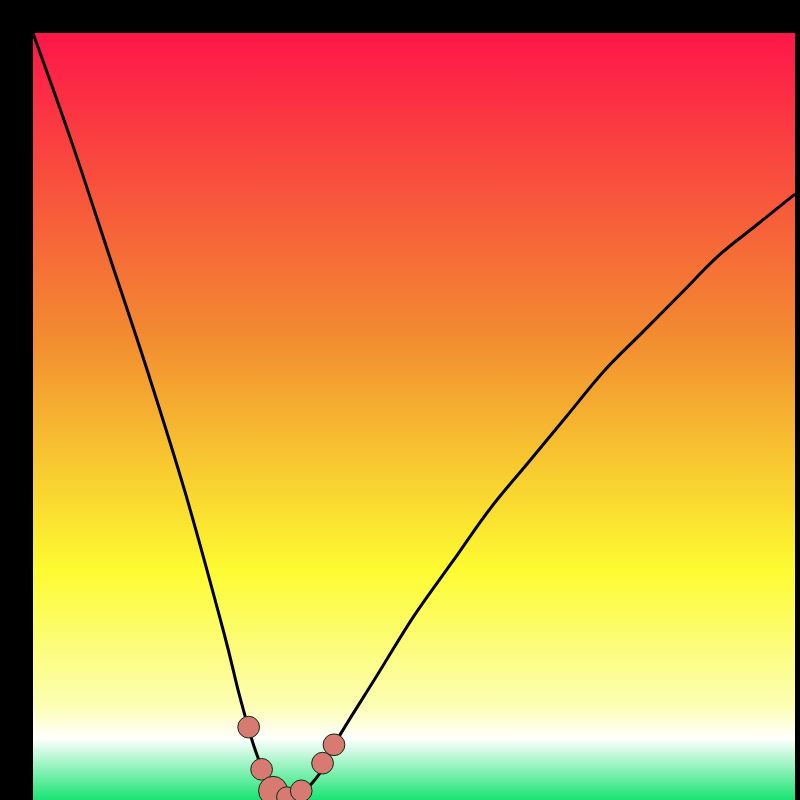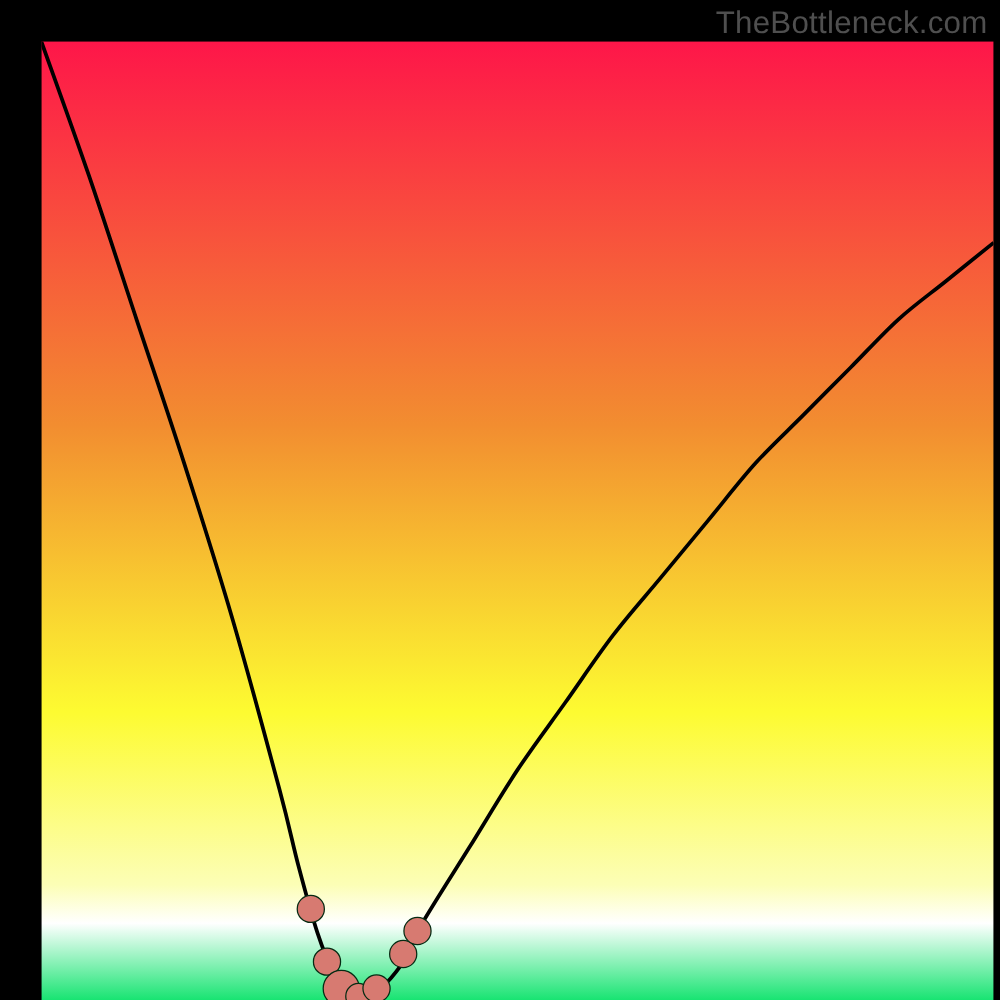--- a/index.html
+++ b/index.html
@@ -33,21 +33,20 @@
     color: #4f4f4f;
     font-size: 25px;
     font-weight: 400;
     letter-spacing: 0.2px;
   }
 </style>
 </head>
 <body>
 
 <div class="frame">
-  <div class="watermark">TheBottleneck.com</div>
   <div class="plot">
     <svg id="chart-svg" width="762" height="767" viewBox="0 0 762 767" preserveAspectRatio="none">
       <defs>
         <linearGradient id="bg-grad" x1="0" y1="0" x2="0" y2="1">
           <stop id="g0" offset="0%" stop-color="#fe1649"></stop>
           <stop id="g1" offset="40%" stop-color="#f28d30"></stop>
           <stop id="g2" offset="70%" stop-color="#fdfb31"></stop>
           <stop id="g3" offset="88%" stop-color="#fcfeb6"></stop>
           <stop id="g4" offset="92%" stop-color="#ffffff"></stop>
           <stop id="g5" offset="100%" stop-color="#18e472"></stop>

